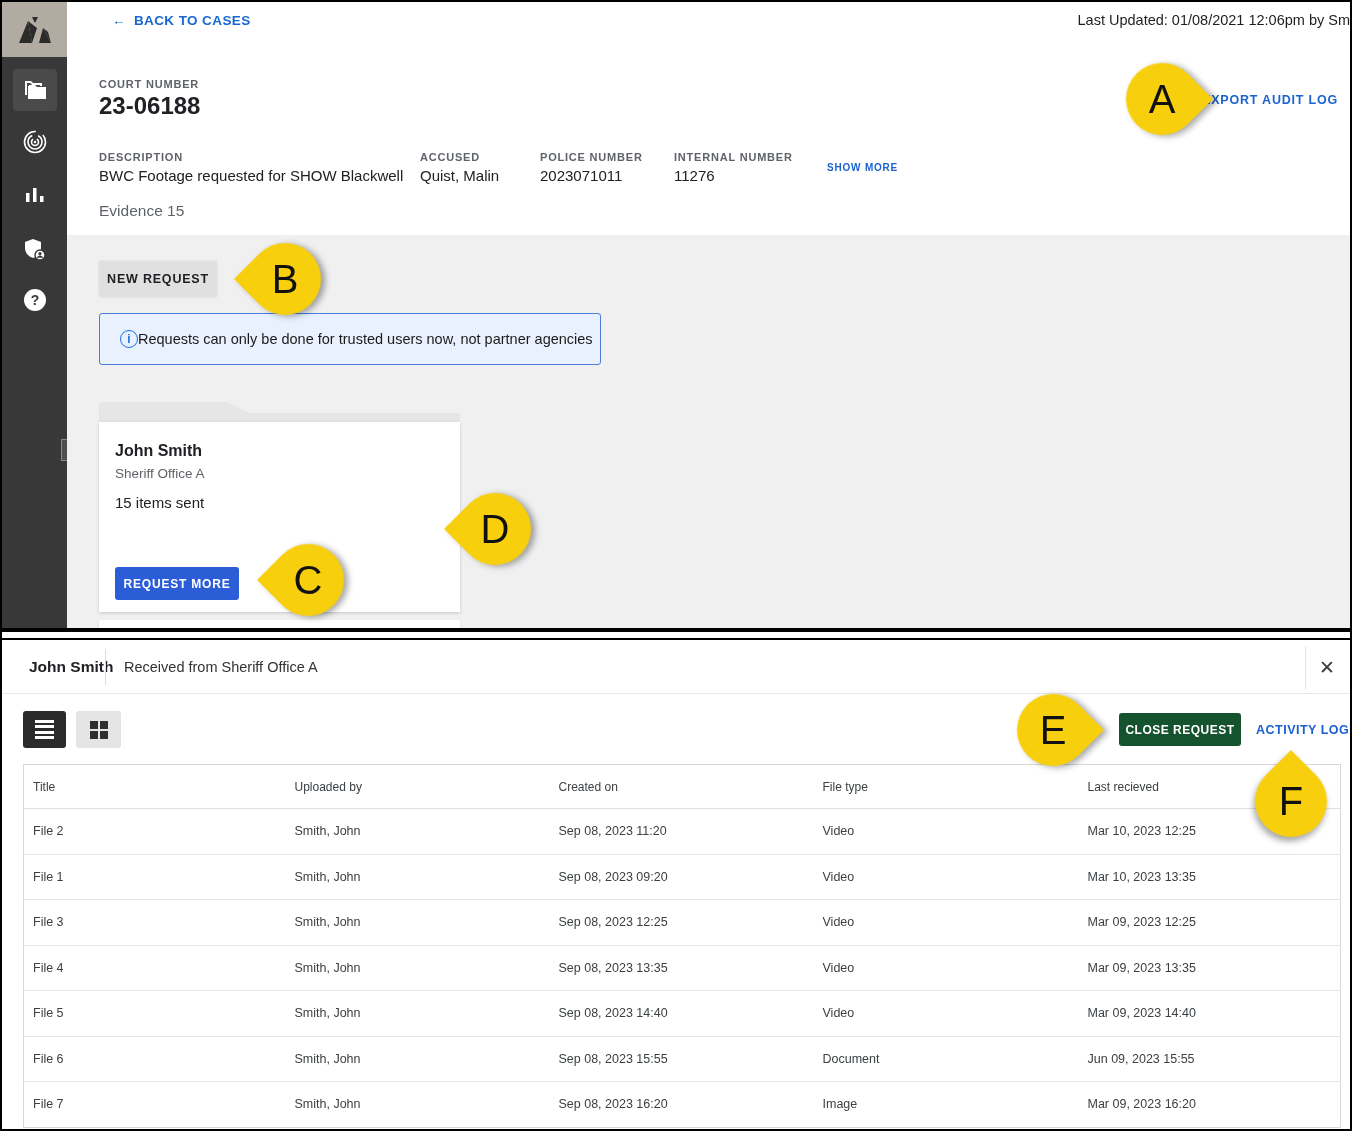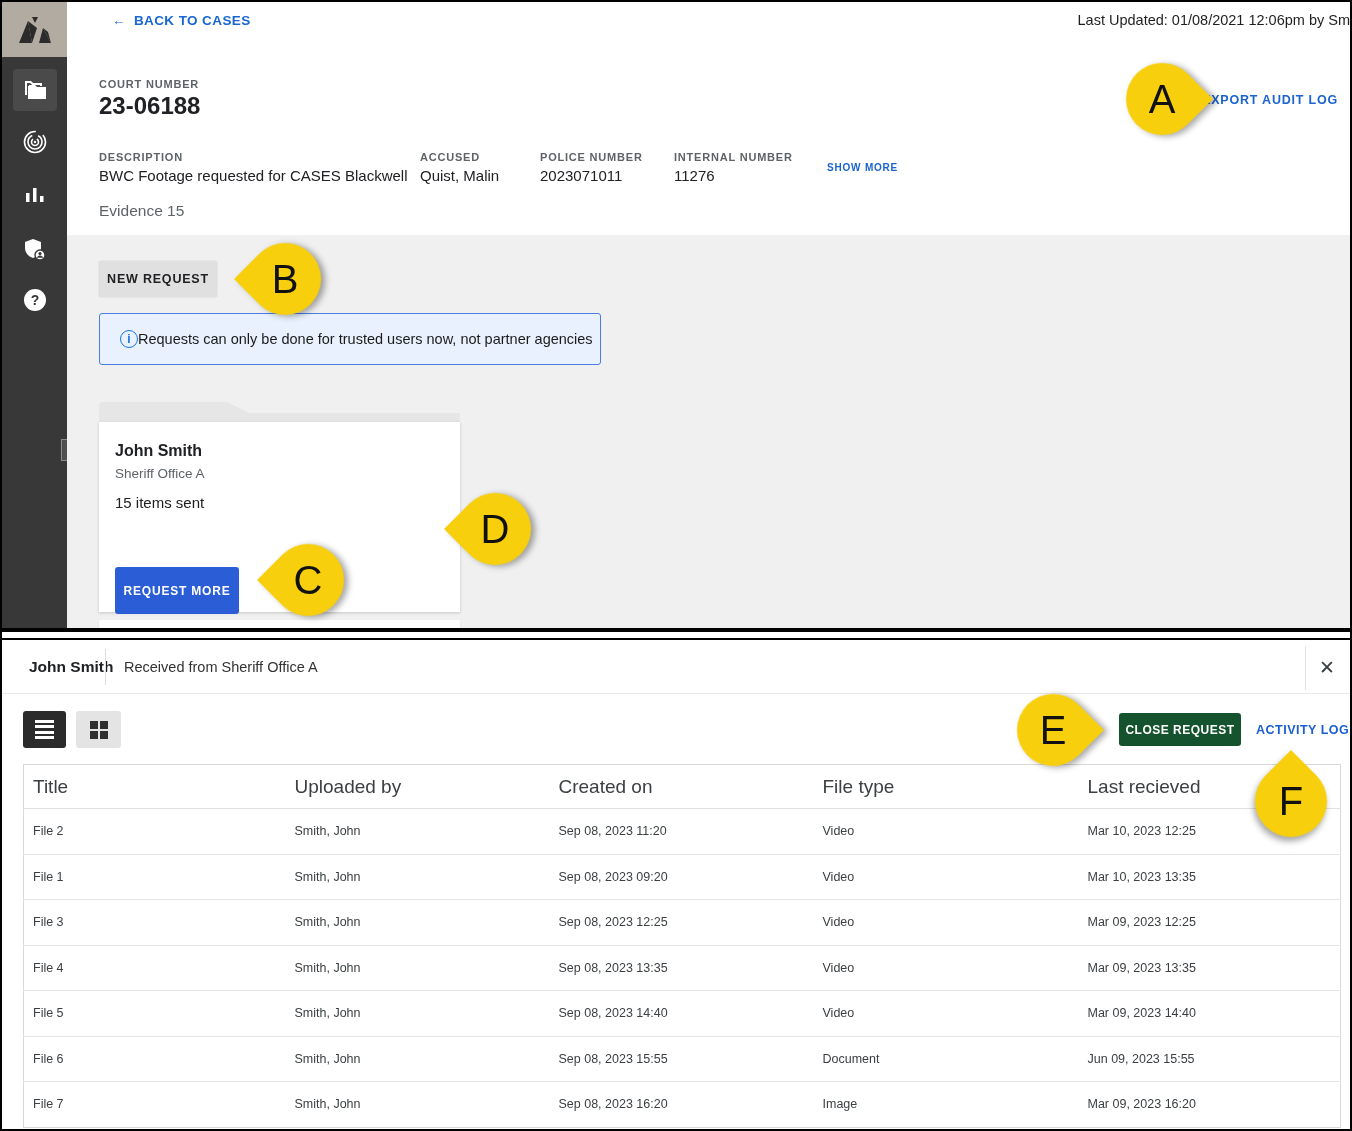--- a/index.html
+++ b/index.html
@@ -48,21 +48,21 @@
   .banner-text{ font-size:14.5px; color:#1b1b1b; }
 
   
   .req-card{ position:absolute; left:32px; top:167px; width:361px; height:210px; }
   .card-tab{ position:absolute; left:0; top:0; width:100%; height:20px; background:#e7e6e6; border-radius:4px 4px 0 0;
              clip-path:polygon(0 0, 128px 0, 150px 55%, 100% 55%, 100% 100%, 0 100%); }
   .card-body{ position:absolute; left:0; top:20px; width:100%; height:190px; background:#fff; box-shadow:0 1px 3px rgba(0,0,0,.18); }
   .card-name{ position:absolute; left:16px; top:20px; font-size:16px; font-weight:700; color:#202124; }
   .card-agency{ position:absolute; left:16px; top:44px; font-size:13.5px; color:#5f6368;text-align:center; }
   .card-items{ position:absolute; left:16px; top:72px; font-size:15px; color:#202124; }
-  .request-more-btn{ position:absolute; left:16px; top:145px; width:124px; height:47px; background:#2b5dd7; color:#fff; border:none; border-radius:3px; font-family:inherit; font-size:12px; font-weight:700; letter-spacing:.8px; cursor:pointer; }
+  .request-more-btn{ position:absolute; left:16px; top:145px; width:124px; height:33px; background:#2b5dd7; color:#fff; border:none; border-radius:3px; font-family:inherit; font-size:12px; font-weight:700; letter-spacing:.8px; cursor:pointer; }
   .card-sliver{ position:absolute; left:32px; top:385px; width:361px; height:8px; background:#fff; border-radius:2px 2px 0 0; box-shadow:0 1px 2px rgba(0,0,0,.12); }
 
   
   .bottom-panel{ position:absolute; left:0; top:638px; width:1348px; height:489px; background:#fff; }
   .bp-header{ position:absolute; left:0; top:0; width:100%; height:54px; border-bottom:1px solid #e8e8e8; }
   .bp-name{ position:absolute; left:27px; top:18px; font-size:15.5px; font-weight:700; color:#202124; }
   .bp-divider{ position:absolute; left:103px; top:9px; width:1px; height:36px; background:#ddd; }
   .bp-subtitle{ position:absolute; left:122px; top:19px; font-size:14.5px; color:#333; }
   .bp-right-divider{ position:absolute; right:44px; top:6px; width:1px; height:44px; background:#e4e4e4; }
   .bp-close{ position:absolute; right:10px; top:14px; width:26px; height:26px; font-size:19px; color:#3c4043; display:flex; align-items:center; justify-content:center; cursor:pointer; }
@@ -72,21 +72,21 @@
   .view-grid{ left:74px; width:45px; background:#e4e4e4; }
   .list-glyph{ display:flex; flex-direction:column; gap:2.5px; }
   .list-glyph span{ width:19px; height:3px; background:#fff; }
   .grid-glyph{ display:grid; grid-template-columns:8px 8px; grid-template-rows:8px 8px; gap:2px; }
   .grid-glyph span{ background:#2f2f2f; }
 
   .close-request-btn{ position:absolute; left:1117px; top:73px; width:122px; height:33px; background:#14532d; color:#fff; border:none; border-radius:3px; font-family:Liberation Sans, sans-serif; font-size:12px; font-weight:700; letter-spacing:.5px; cursor:pointer; }
   .activity-log-link{ position:absolute; left:1254px; top:83px; color:#1a5fd0; font-size:12.5px; font-weight:700; letter-spacing:.5px; cursor:pointer; }
 
   .req-table{ position:absolute; left:21px; top:124px; width:1317px; border-collapse:collapse; border:1px solid #d8d8d8; background:#fff; table-layout:fixed; }
-  .req-table th{ height:44px; text-align:left; font-size:19px; font-weight:400; color:#3c4043; padding-left:9px; border-bottom:1px solid #e0e0e0; }
+  .req-table th{ height:44px; text-align:left; font-size:12px; font-weight:400; color:#3c4043; padding-left:9px; border-bottom:1px solid #e0e0e0; }
   .req-table td{ height:45.5px; font-size:12.5px; color:#3c4043; padding-left:9px; border-bottom:1px solid #e6e6e6; }
   .req-table tr:last-child td{ border-bottom:none; }
 
   
   .callout{ position:absolute; width:72px; height:72px; pointer-events:none; }
   .callout .shape{ position:absolute; inset:0; background:#f7cf0c; filter:drop-shadow(2px 4px 3px rgba(0,0,0,.35)); }
   .callout.dir-left  .shape{ border-radius:0 50% 50% 50%; transform:rotate(-45deg); }
   .callout.dir-right .shape{ border-radius:50% 50% 0 50%; transform:rotate(-45deg); }
   .callout.dir-up    .shape{ border-radius:0 50% 50% 50%; transform:rotate(45deg); }
   .callout .letter{ position:absolute; inset:0; display:flex; align-items:center; justify-content:center; font-size:40px; font-weight:400; color:#111; }
@@ -161,21 +161,21 @@
     </div>
     <div class="last-updated">Last Updated: 01/08/2021  12:06pm by Sm</div>
 
     <div class="case-label court-label">COURT NUMBER</div>
     <div class="court-number">23-06188</div>
     <div class="export-link">EXPORT AUDIT LOG</div>
 
     <div class="fields-row">
       <div class="field f-desc">
         <div class="case-label">DESCRIPTION</div>
-        <div class="val">BWC Footage requested for CASES Blackwell</div>
+        <div class="val">BWC Footage requested for SHOW Blackwell</div>
       </div>
       <div class="field f-acc">
         <div class="case-label">ACCUSED</div>
         <div class="val">Quist, Malin</div>
       </div>
       <div class="field f-pol">
         <div class="case-label">POLICE NUMBER</div>
         <div class="val">2023071011</div>
       </div>
       <div class="field f-int">

